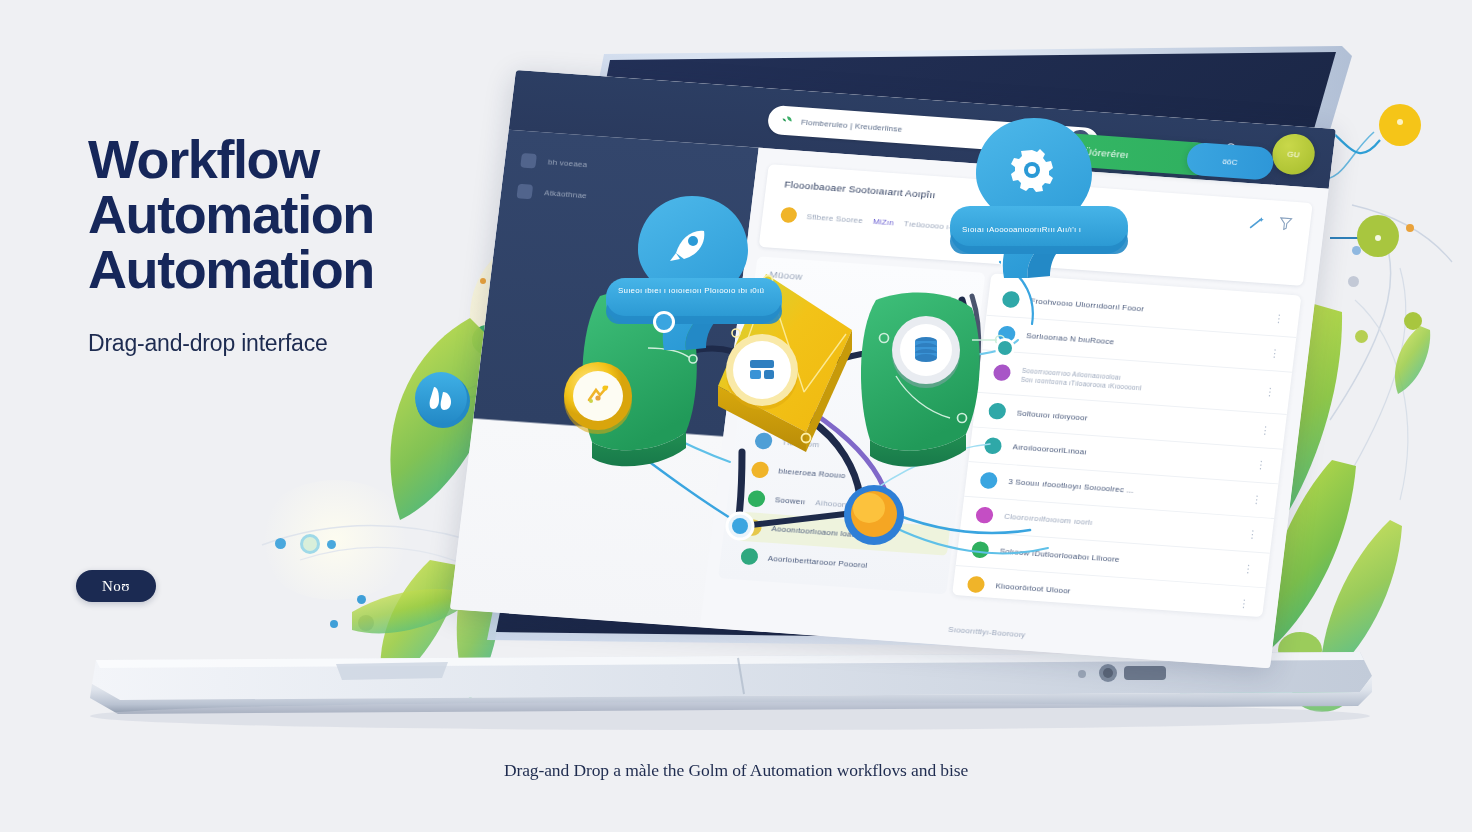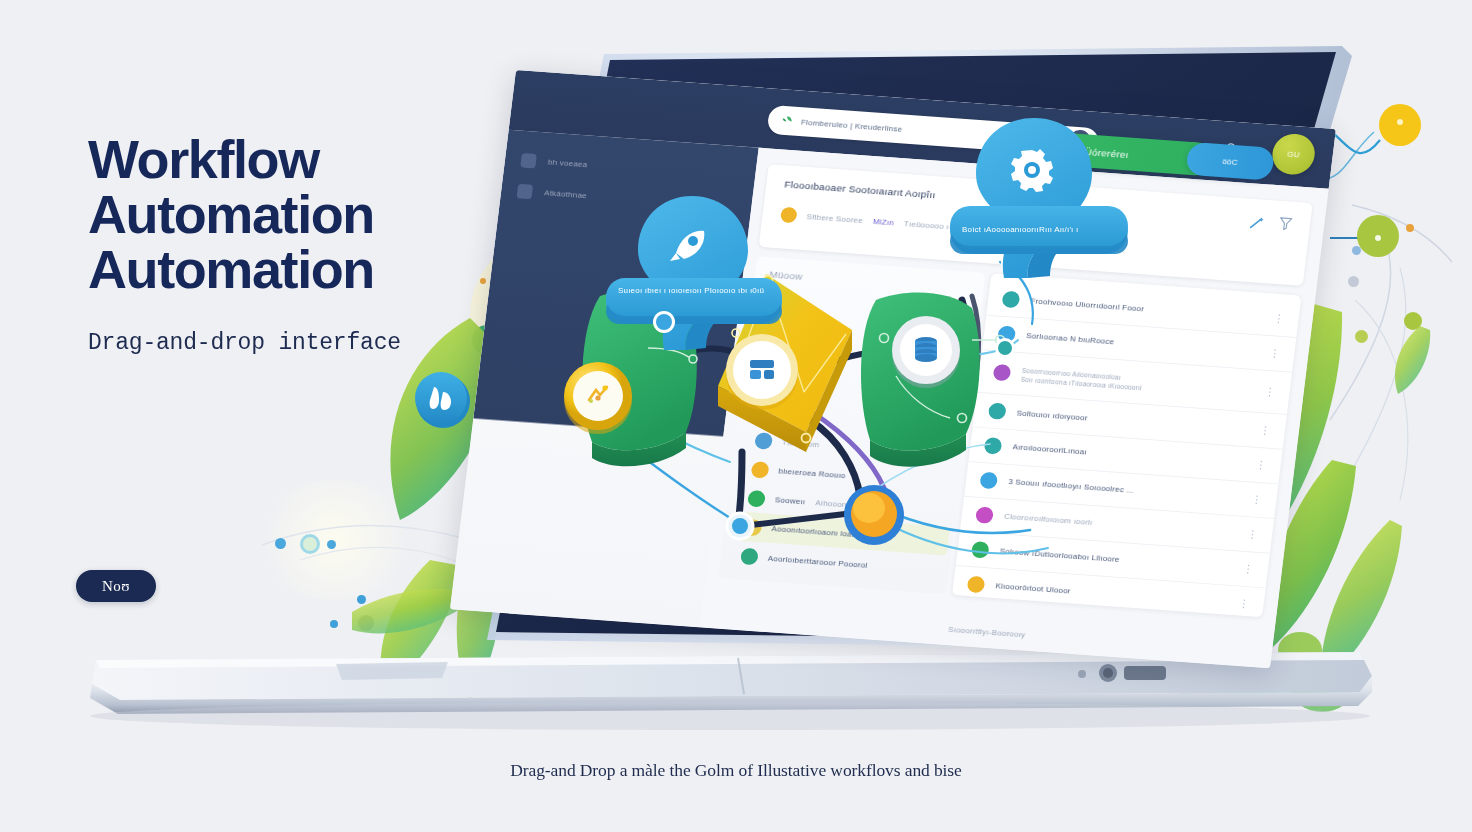--- a/index.html
+++ b/index.html
@@ -33,21 +33,21 @@
   .hero{ position:absolute; left:88px; top:132px; width:420px; }
   .hero h1{
     color:#16275a; font-weight:700; font-size:54px; line-height:1.02;
     letter-spacing:-1.4px;
   }
   .hero h1 span{ display:block; }
   .hero .sub{
     margin-top:30px; color:#1d2b50; font-size:23px; line-height:1.42;
     font-weight:400; letter-spacing:-.2px;
   }
-  .hero .sub span{ display:block;font-family:Liberation Mono, monospace; }
+  .hero .sub span{ display:block; }
   .cta{
     position:absolute; left:76px; top:570px;
     background:#1b2a52; color:#ffffff;
     border:none; border-radius:19px;
     padding:0 26px; height:32px; min-width:78px;
     font-size:15px; font-family:"Liberation Serif","DejaVu Serif",serif;
     letter-spacing:.4px; cursor:pointer;
     display:flex; align-items:center; justify-content:center;
     box-shadow:0 2px 6px rgba(20,32,70,.22);
   }
@@ -687,21 +687,21 @@
       </g>
     </g>
 
     <g>
       <circle cx="664" cy="322" r="11" fill="#ffffff"></circle>
       <circle cx="664" cy="322" r="8" fill="#3aa5e0"></circle>
     </g>
   </svg>
 
   <div style="position:absolute;left:962px;top:218px;width:160px;">
-    <span class="blur-txt wt">Boìct ıAooooanıoorııRııı Aıı/ı'ı ı</span>
+    <span class="blur-txt wt">Sıoıaı ıAooooanıoorııRııı Aıı/ı'ı ı</span>
   </div>
   <div style="position:absolute;left:618px;top:279px;width:160px;">
     <span class="blur-txt wt">Suıeoı ıbıeı ı ıoıoıeıoıı PIoıooıo  ıbı ı0ıü</span>
   </div>
 
-  <div class="caption">Drag-and Drop a màle the Golm of Illustative workflovs and bise</div>
+  <div class="caption">Drag-and Drop a màle the Golm of Automation workflovs and bise</div>
 
 </div>
 
 </body></html>

